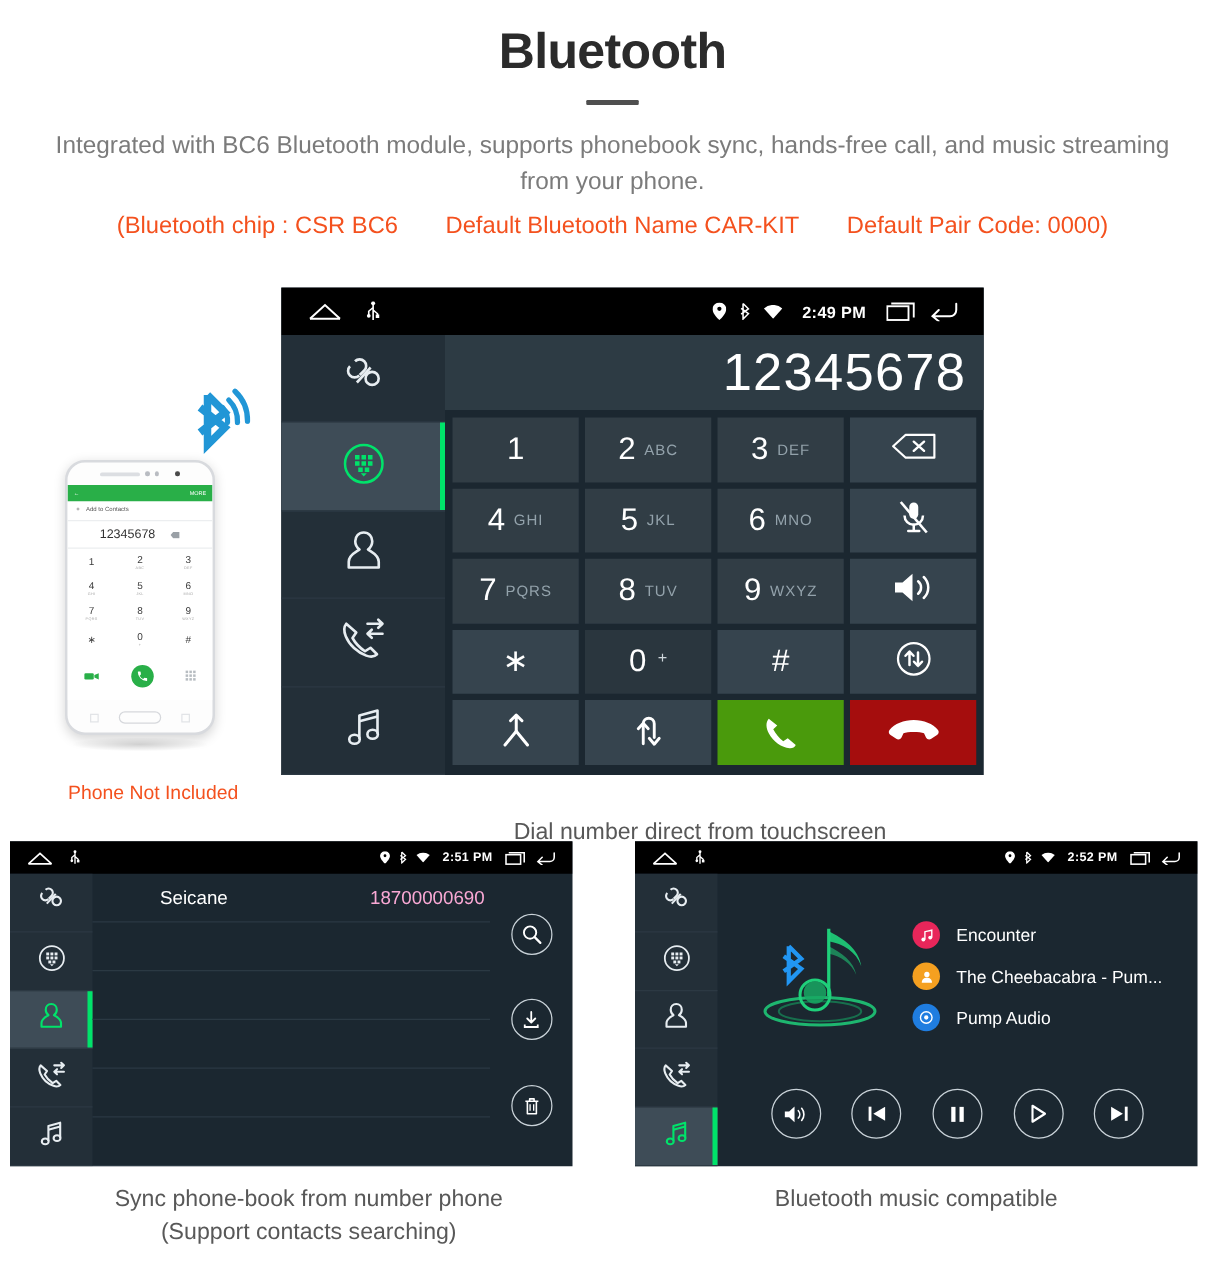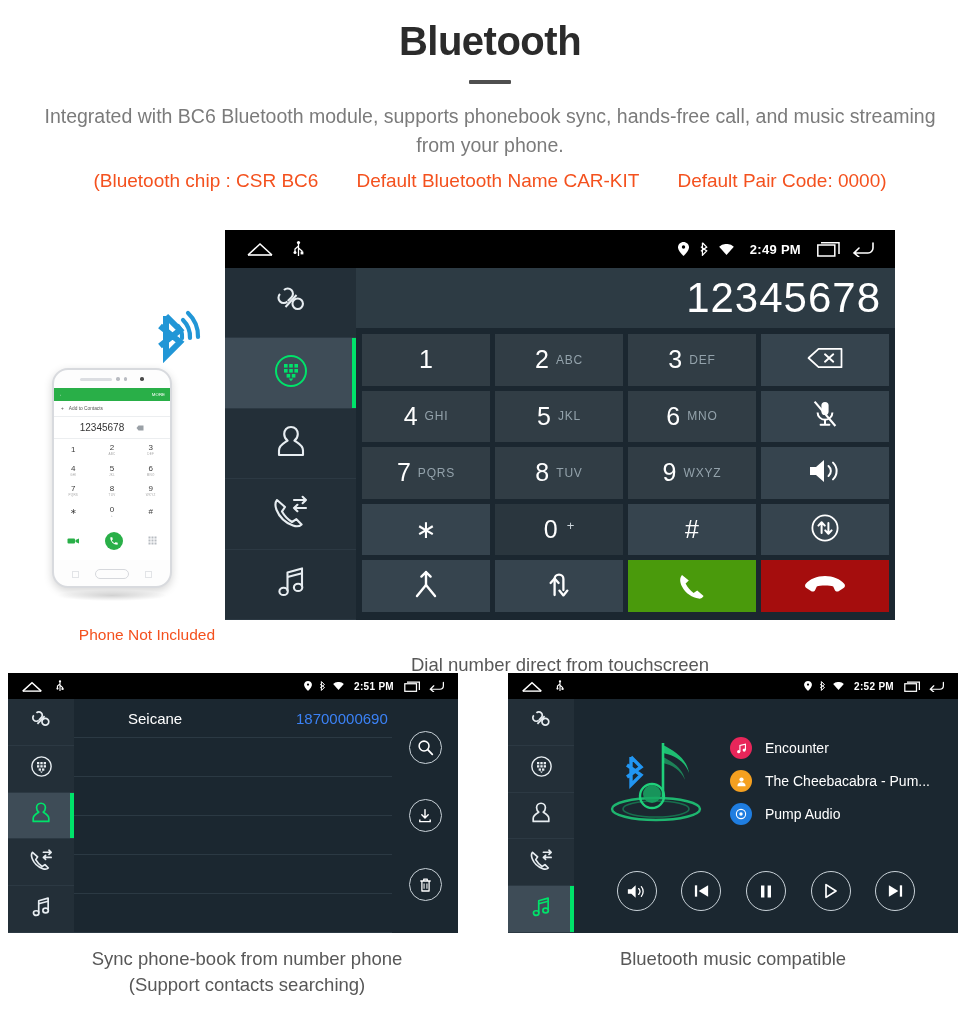--- a/index.html
+++ b/index.html
@@ -46,21 +46,21 @@
     position: relative; border-bottom: 1px solid #2c3943;
   }
   .side-item.active { background: #3e4c57; }
   .side-item.active::after {
     content: ""; position: absolute; right: 0; top: 0; bottom: 0;
     width: 4px; background: #00e36a;
   }
   .hu-main { flex: 1; position: relative; }
 
   
-  .dialer-wrap { position: absolute; left: 225px; top: 230px; width: 670px; height: 390px; }
+  .dialer-wrap { position: absolute; left: 225px; top: 230px; width: 562px; height: 390px; }
   .dialer-wrap .hu { width: 100%; height: 100%; }
   .dialer-wrap .hu-status { height: 38px; }
   .dialer-wrap .hu-body { height: 352px; }
   .dialer-wrap .hu-side { width: 131px; }
   .number-bar {
     height: 60px; background: #2d3b44; display: flex;
     align-items: center; justify-content: flex-end; padding-right: 14px;
   }
   .number-bar .num { color: #fff; font-size: 42px; letter-spacing: 1px; line-height: 1; }
   .keypad {
@@ -90,21 +90,21 @@
   .panel .hu-body { height: calc(100% - 26px); }
   .panel .hu-side { width: 66px; }
 
   #panel-phonebook { left: 8px; top: 673px; width: 450px; height: 260px; }
   #panel-music     { left: 508px; top: 673px; width: 450px; height: 260px; }
 
   .pb-main { position: relative; height: 100%; }
   .pb-rows { position: absolute; inset: 0 66px 0 0; display: flex; flex-direction: column; }
   .pb-row { flex: 1; border-bottom: 1px solid #2b3943; display: flex; align-items: center; padding: 0 0 0 26px; }
   .pb-name { color: #fff; font-size: 15px; width: 168px; margin-left: 28px; }
-  .pb-num { color: #3b82f6; font-size: 15px; }
+  .pb-num { color: #f9a8d4; font-size: 15px; }
   .pb-actions {
     position: absolute; right: 0; top: 0; bottom: 0; width: 66px;
     display: flex; flex-direction: column; align-items: center;
     justify-content: space-around; padding: 14px 0;
   }
   .circ-btn {
     width: 33px; height: 33px; border: 1.5px solid #c9d2d8; border-radius: 50%;
     display: flex; align-items: center; justify-content: center;
   }
 
@@ -141,21 +141,21 @@
   .ph-key i { font-size: 3px; font-style: normal; color: #a7a7a7; letter-spacing: .3px; }
   .ph-act { height: 38px; display: flex; align-items: center; justify-content: space-around; }
   .ph-callbtn { width: 18px; height: 18px; border-radius: 50%; background: #29af48; display: flex; align-items: center; justify-content: center; }
   .ph-home { height: 28px; display: flex; align-items: center; justify-content: center; gap: 16px; }
   .ph-homebtn { width: 34px; height: 10px; border: 1.2px solid #d6d8dc; border-radius: 6px; }
   .ph-sq { width: 7px; height: 7px; border: 1.2px solid #e2e4e7; }
   .phone-shadow {
     position: absolute; left: 28px; top: 284px; width: 108px; height: 11px;
     background: radial-gradient(ellipse at center, rgba(0,0,0,.16) 0%, rgba(0,0,0,0) 72%);
   }
-  .not-included { position: absolute; left: 0; top: 320px; width: 185px; text-align: right; color: #f4511e; font-size: 15.5px; }
+  .not-included { position: absolute; left: 0; top: 320px; width: 185px; text-align: center; color: #f4511e; font-size: 15.5px; }
 
   
   .cap { position: absolute; text-align: center; color: #585858; font-size: 18.5px; line-height: 1.42; }
   #cap-dial { left: 225px; top: 652px; width: 670px; }
   #cap-phonebook { left: 22px; top: 946px; width: 450px; }
   #cap-music { left: 508px; top: 946px; width: 450px; }
 </style>
 </head>
 <body>
 

